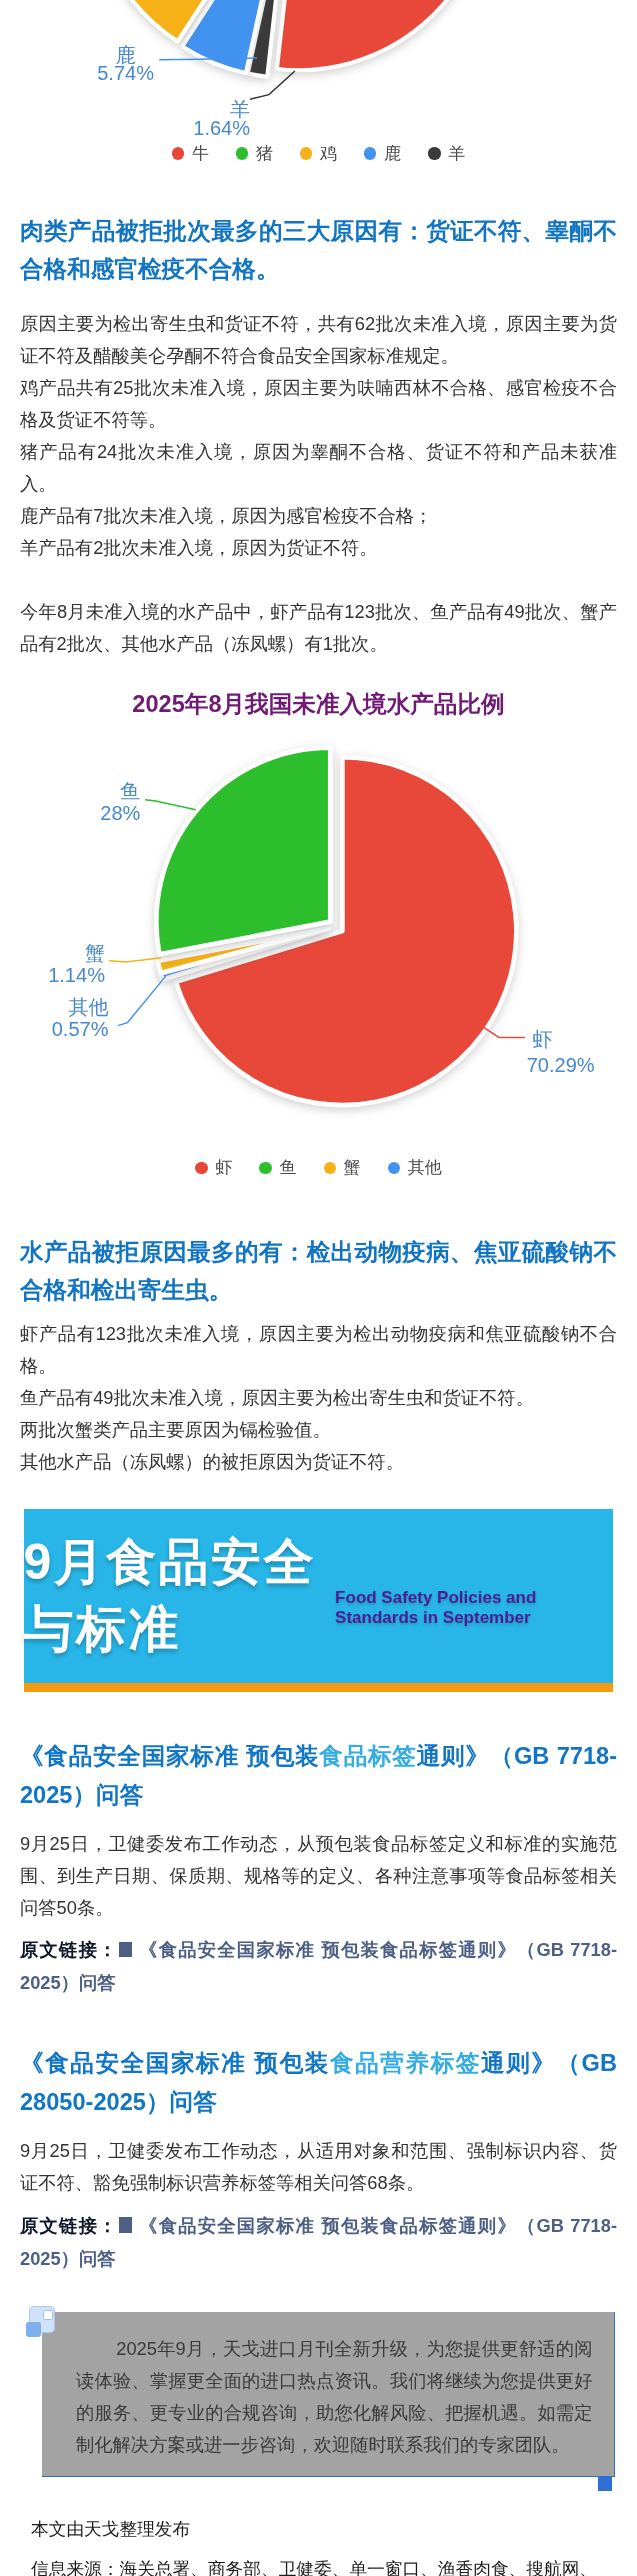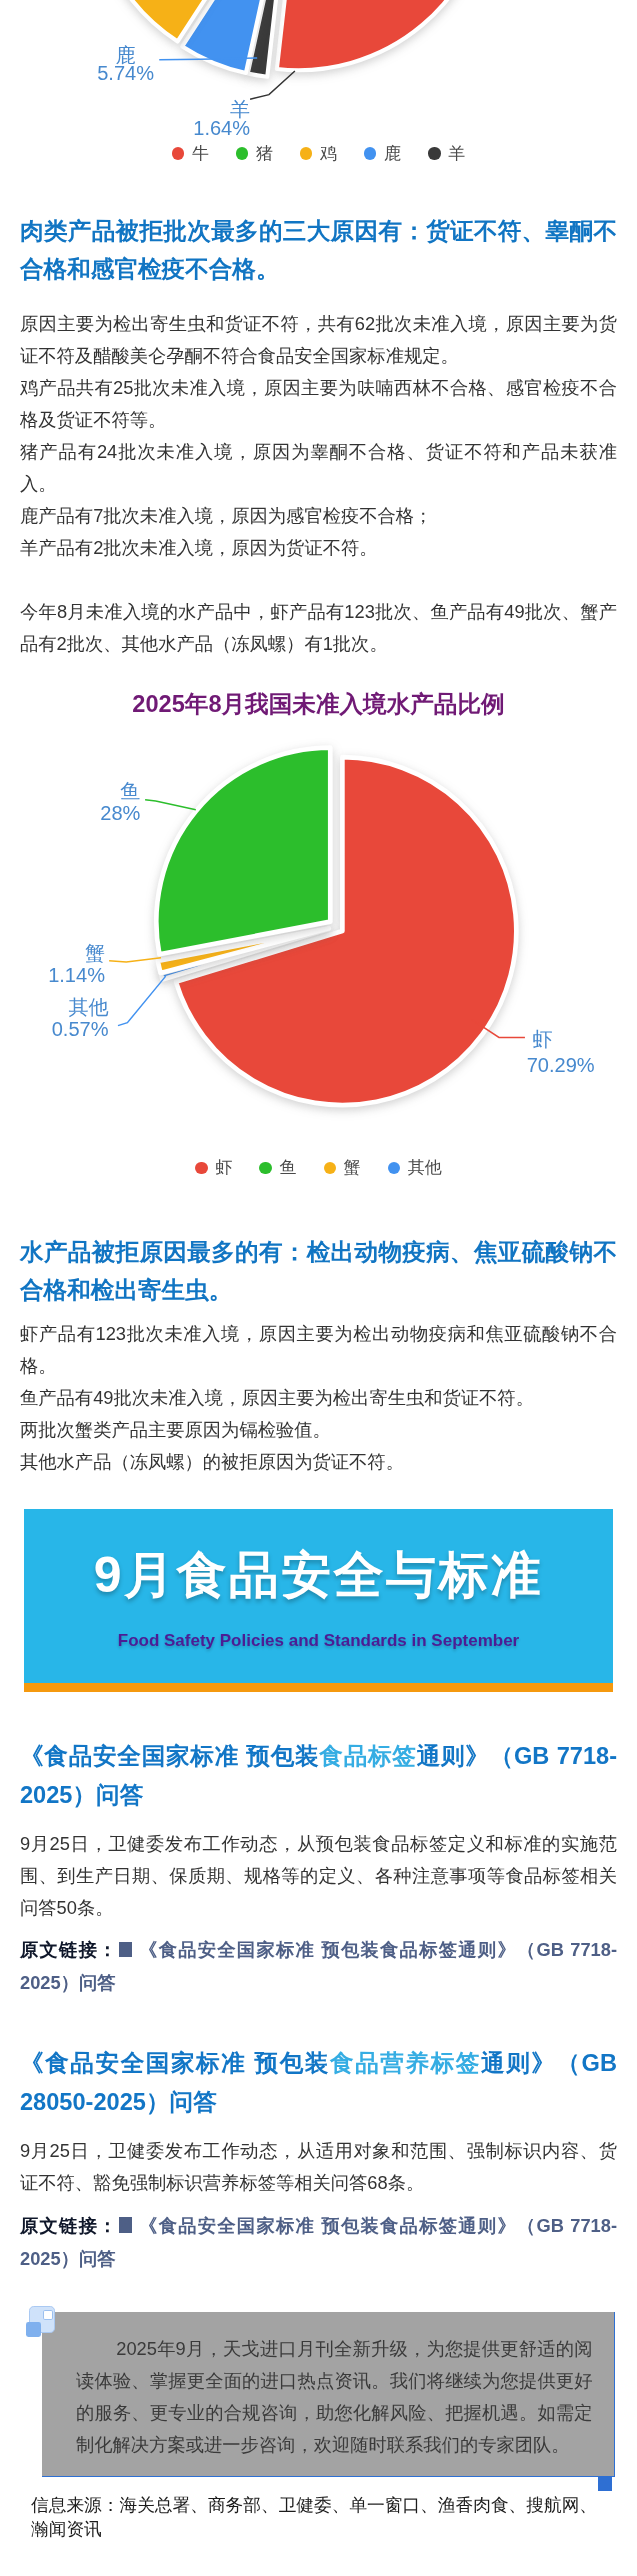--- a/index.html
+++ b/index.html
@@ -34,21 +34,21 @@
   }
   p.body-p {
     font-size:18.3px; line-height:32px; color:#333; text-align:justify;
   }
   .para-gap { margin-top:32px; }
 
   
   .banner { margin:31px 23.6px 0 23.6px; }
   .banner-cyan {
     background:#28B6E8; height:174px;
-    display:flex; flex-direction:column; align-items:center; justify-content:center;
+    display:flex; flex-direction:row; align-items:center; justify-content:center;
   }
   .banner-title {
     color:#fff; font-size:50px; font-weight:bold; letter-spacing:2.4px;
     text-shadow:0 3px 4.7px rgba(0,0,0,.25);
   }
   .banner-sub {
     color:#4c1d95; font-size:17px; font-weight:bold; margin-top:22.4px;
     text-shadow:0 1.8px 3px rgba(0,0,0,.2);
   }
   .banner-orange { background:#F5990F; height:8.3px; }
@@ -222,18 +222,19 @@
     <div class="quote-icon">
       <span class="qi-back"></span>
         <span class="qi-front"></span>
         <span class="qi-notch"></span>
     </div>
     <p>2025年9月，天戈进口月刊全新升级，为您提供更舒适的阅读体验、掌握更全面的进口热点资讯。我们将继续为您提供更好的服务、更专业的合规咨询，助您化解风险、把握机遇。如需定制化解决方案或进一步咨询，欢迎随时联系我们的专家团队。</p>
     <div class="corner-square"></div>
   </div>
 
   <div class="footer">
+    <p class="footer-line footer-pub">本文由天戈整理发布</p>
     <p class="footer-line footer-src">信息来源：海关总署、商务部、卫健委、单一窗口、渔香肉食、搜航网、瀚闻资讯</p>
 
   </div>
 
 </div>
 
 
 </body></html>

